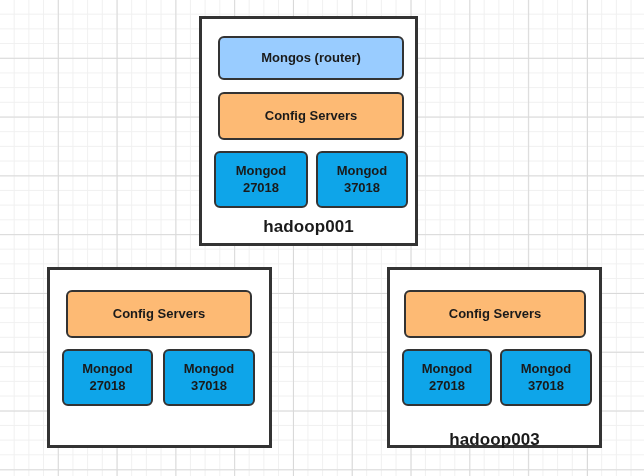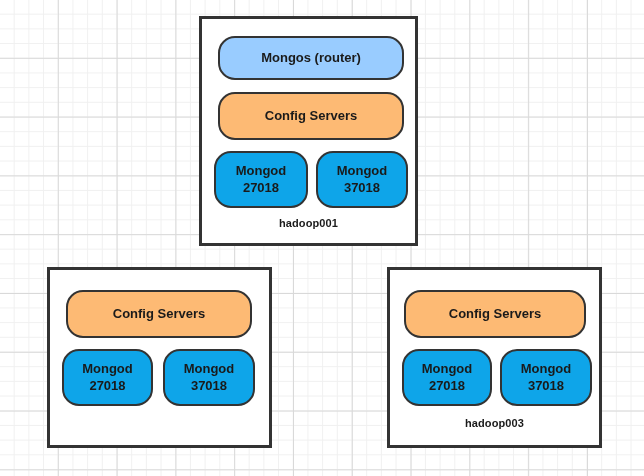--- a/index.html
+++ b/index.html
@@ -39,32 +39,32 @@
     position: absolute;
     box-sizing: border-box;
     background: #ffffff;
     border: 3px solid #333333;
   }
   .host-label {
     position: absolute;
     left: 0;
     right: 0;
     text-align: center;
-    font-size: 11px;
+    font-size: 17px;
     font-weight: bold;
     color: #1a1a1a;
     letter-spacing: 0.1px;
   }
 
   
   .node {
     position: absolute;
     box-sizing: border-box;
     border: 2.5px solid #333333;
-    border-radius: 17px;
+    border-radius: 6px;
     display: flex;
     align-items: center;
     justify-content: center;
     text-align: center;
     font-size: 13px;
     font-weight: bold;
     color: #1a1a1a;
     line-height: 1.25;
     white-space: pre-line;
   }
@@ -85,21 +85,21 @@
   #h2-config      { left: 16px;  top: 20px;  width: 186px; height: 48px;  }
   #h2-mongod-27018{ left: 12px;  top: 79px;  width: 91px;  height: 57px;  }
   #h2-mongod-37018{ left: 113px; top: 79px;  width: 92px;  height: 57px;  }
   #h2-label       { top: 147px; }
 
   
   #host-hadoop003 { left: 387px; top: 267px; width: 215px; height: 181px; }
   #h3-config      { left: 14px;  top: 20px;  width: 182px; height: 48px;  }
   #h3-mongod-27018{ left: 12px;  top: 79px;  width: 90px;  height: 57px;  }
   #h3-mongod-37018{ left: 110px; top: 79px;  width: 92px;  height: 57px;  }
-  #h3-label       { top: 147px; }
+  #h3-label       { top: 160px; }
 </style>
 </head>
 <body>
 
 <div id="canvas">
 
   <div class="host" id="host-hadoop001">
     <div class="node router" id="h1-router">Mongos (router)</div>
 
     <div class="node config" id="h1-config">Config Servers</div>

